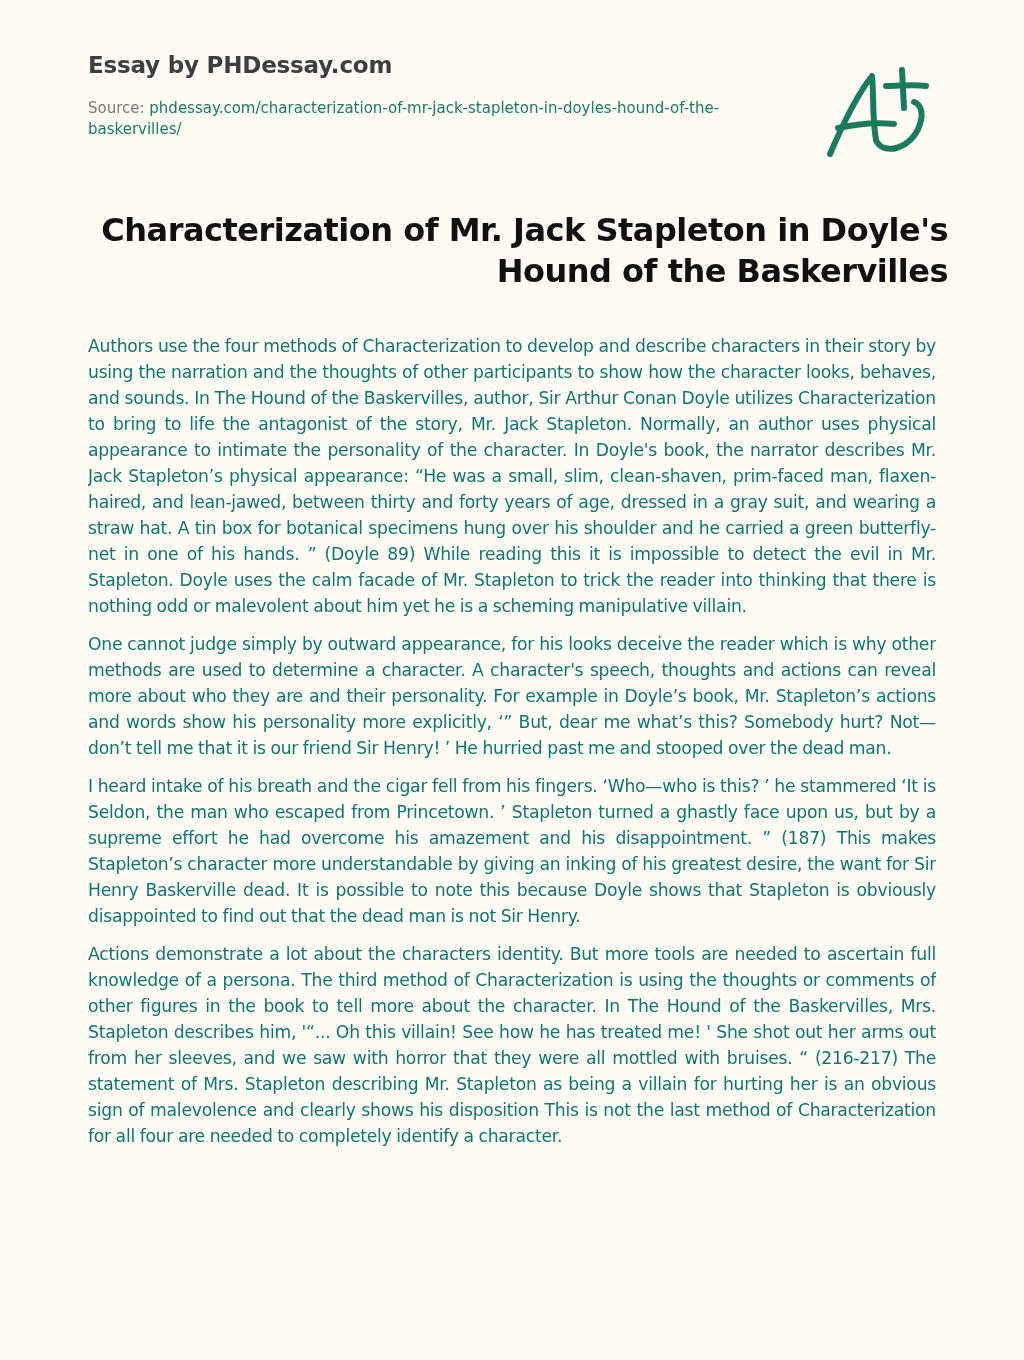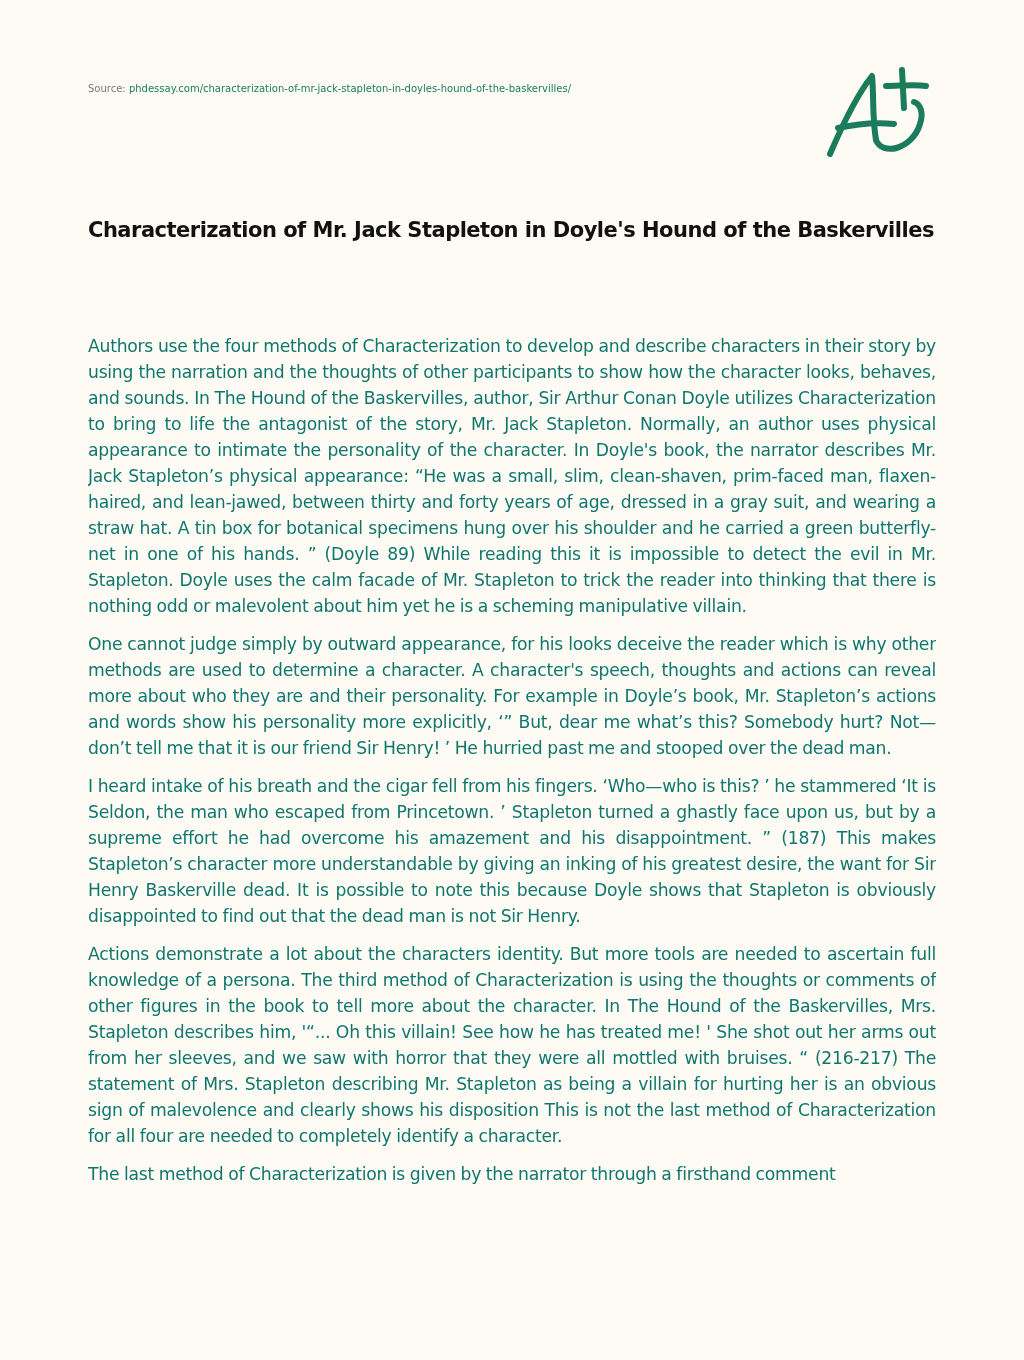--- a/index.html
+++ b/index.html
@@ -24,22 +24,22 @@
     .brand {
       font-family: "DejaVu Sans", sans-serif;
       font-weight: bold;
       font-size: 23px;
       color: #3d3e42;
       letter-spacing: -0.2px;
       margin: 0;
       line-height: 34px;
     }
     .source {
-      margin-top: 30px;
-      font-size: 10px;
+      margin-top: 16px;
+      font-size: 15px;
       line-height: 21px;
       color: #777;
       width: 660px;
     }
     .source a {
       color: #1b7b62;
       text-decoration: none;
     }
     .logo {
       position: absolute;
@@ -49,24 +49,25 @@
       height: 100px;
     }
     .title {
       position: absolute;
       left: 88px;
       top: 210px;
       width: 860px;
       margin: 0;
       font-family: "DejaVu Sans", sans-serif;
       font-weight: bold;
-      font-size: 21px;
+      font-size: 32px;
       line-height: 41px;
       color: #111;
       letter-spacing: -0.5px;
+      text-align: right;
     }
     .content {
       position: absolute;
       left: 88px;
       top: 333px;
       width: 848px;
       height: 1027px;
       overflow: hidden;
     }
     .content p {
@@ -76,20 +77,21 @@
       text-align: justify;
       color: #0f766e;
       letter-spacing: -0.25px;
       word-spacing: -0.5px;
     }
   </style>
 </head>
 <body>
 
 <div class="header">
+  <h2 class="brand">Essay by PHDessay.com</h2>
   <div class="source">
     <span>Source: </span><a>phdessay.com/characterization-of-mr-jack-stapleton-in-doyles-hound-of-the-baskervilles/</a>
   </div>
 </div>
 
 <div class="logo">
   <svg width="120" height="100" viewBox="0 0 120 100" fill="none" stroke="#1b7b5c" stroke-width="6" stroke-linecap="round" stroke-linejoin="round">
 
     <path d="M10 92 C 22 64, 36 34, 52 14 C 54 34, 52 54, 56 78"></path>
 
@@ -103,14 +105,13 @@
   </svg>
 </div>
 
 <h1 class="title">Characterization of Mr. Jack Stapleton in Doyle's Hound of the Baskervilles</h1>
 
 <div class="content">
   <p>Authors use the four methods of Characterization to develop and describe characters in their story by using the narration and the thoughts of other participants to show how the character looks, behaves, and sounds. In The Hound of the Baskervilles, author, Sir Arthur Conan Doyle utilizes Characterization to bring to life the antagonist of the story, Mr. Jack Stapleton. Normally, an author uses physical appearance to intimate the personality of the character. In Doyle's book, the narrator describes Mr. Jack Stapleton’s physical appearance: “He was a small, slim, clean-shaven, prim-faced man, flaxen-haired, and lean-jawed, between thirty and forty years of age, dressed in a gray suit, and wearing a straw hat. A tin box for botanical specimens hung over his shoulder and he carried a green butterfly-net in one of his hands. ” (Doyle 89) While reading this it is impossible to detect the evil in Mr. Stapleton. Doyle uses the calm facade of Mr. Stapleton to trick the reader into thinking that there is nothing odd or malevolent about him yet he is a scheming manipulative villain.</p>
   <p>One cannot judge simply by outward appearance, for his looks deceive the reader which is why other methods are used to determine a character. A character's speech, thoughts and actions can reveal more about who they are and their personality. For example in Doyle’s book, Mr. Stapleton’s actions and words show his personality more explicitly, ‘” But, dear me what’s this? Somebody hurt? Not—don’t tell me that it is our friend Sir Henry! ’ He hurried past me and stooped over the dead man.</p>
   <p>I heard intake of his breath and the cigar fell from his fingers. ‘Who—who is this? ’ he stammered ‘It is Seldon, the man who escaped from Princetown. ’ Stapleton turned a ghastly face upon us, but by a supreme effort he had overcome his amazement and his disappointment. ” (187) This makes Stapleton’s character more understandable by giving an inking of his greatest desire, the want for Sir Henry Baskerville dead. It is possible to note this because Doyle shows that Stapleton is obviously disappointed to find out that the dead man is not Sir Henry.</p>
   <p>Actions demonstrate a lot about the characters identity. But more tools are needed to ascertain full knowledge of a persona. The third method of Characterization is using the thoughts or comments of other figures in the book to tell more about the character. In The Hound of the Baskervilles, Mrs. Stapleton describes him, '“... Oh this villain! See how he has treated me! ' She shot out her arms out from her sleeves, and we saw with horror that they were all mottled with bruises. “ (216-217) The statement of Mrs. Stapleton describing Mr. Stapleton as being a villain for hurting her is an obvious sign of malevolence and clearly shows his disposition This is not the last method of Characterization for all four are needed to completely identify a character.</p>
-  <p>The last method of Characterization is given by the narrator through a firsthand comment</p>
 </div>
 
 </body></html>

